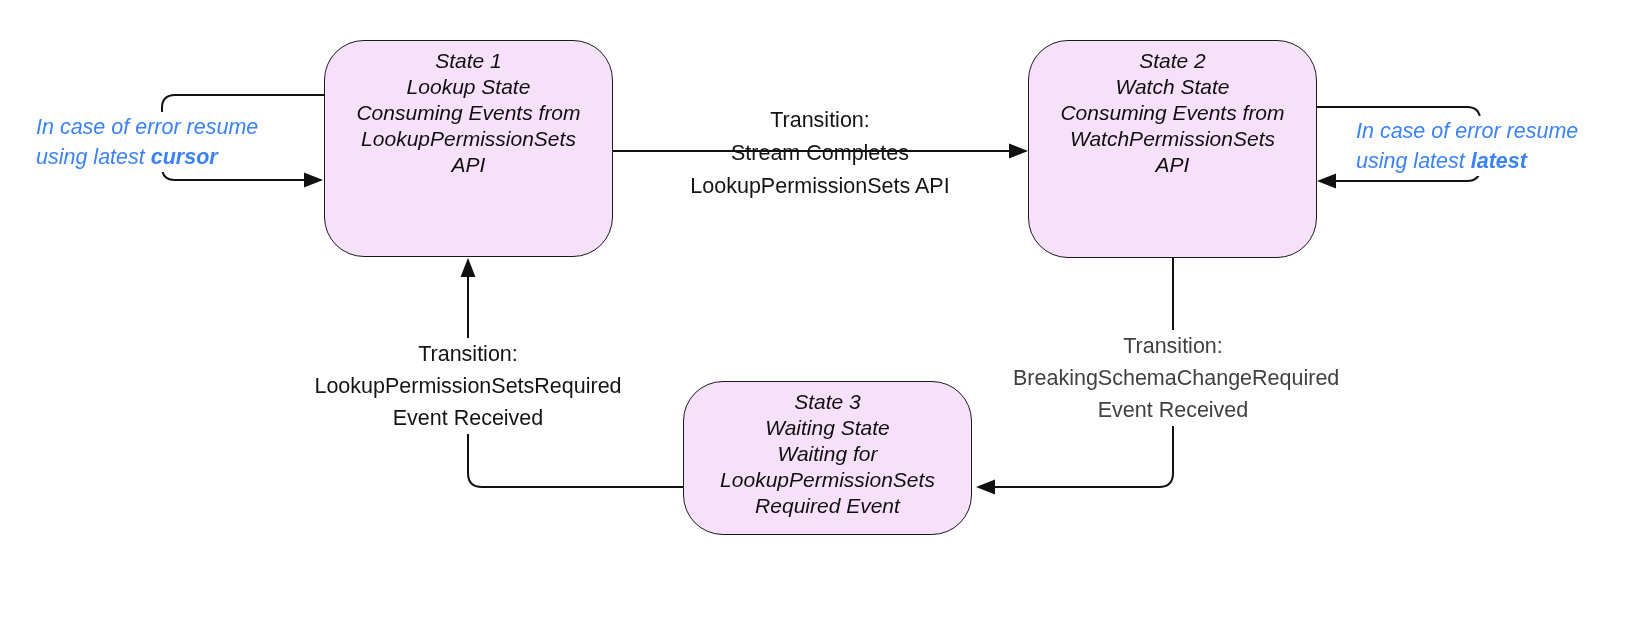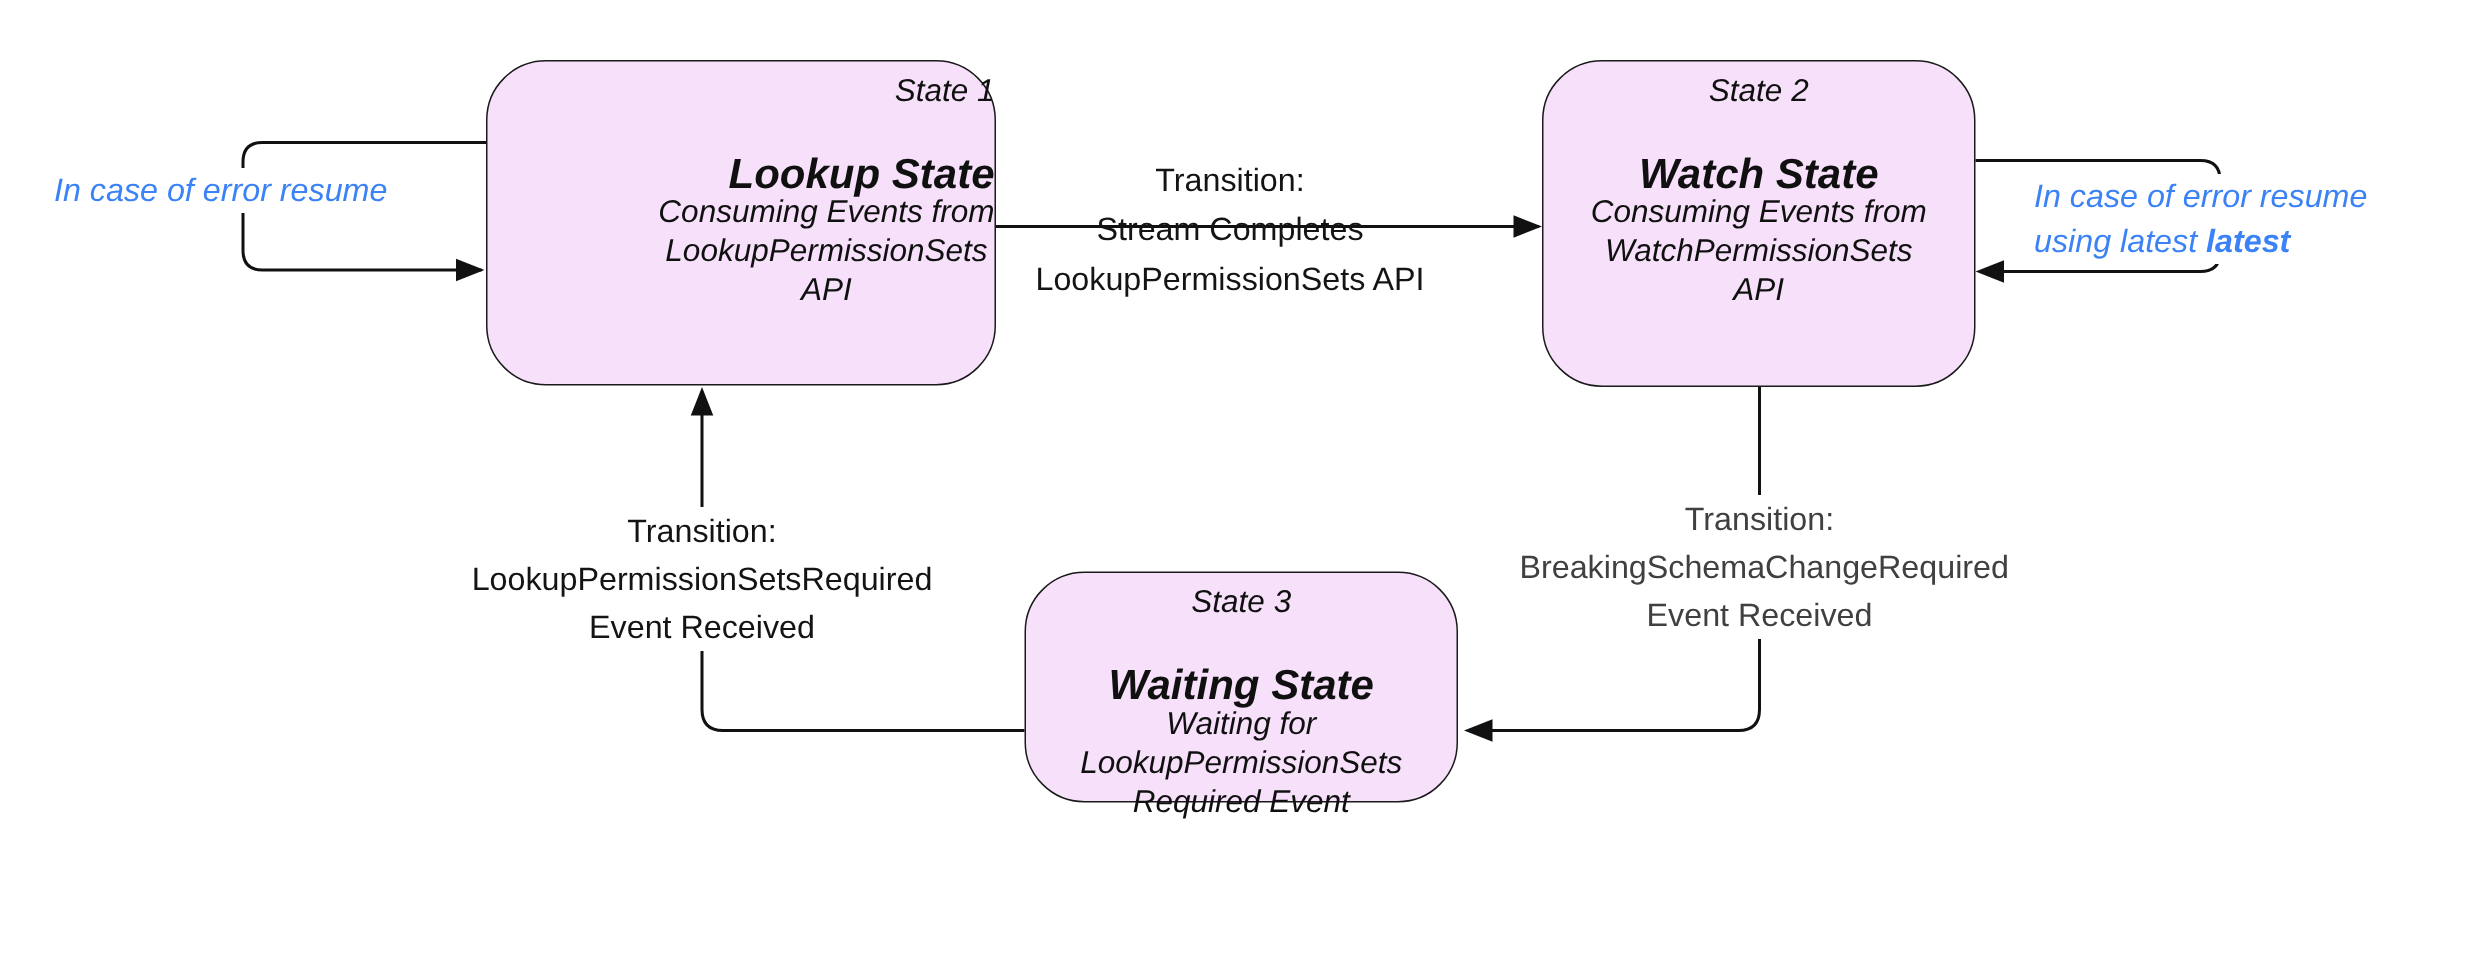--- a/index.html
+++ b/index.html
@@ -20,23 +20,23 @@
   svg.wires polygon{fill:var(--line_color);stroke:none;}
 
   .state-box{
     position:absolute;z-index:2;box-sizing:border-box;
     background:var(--box_fill);border:1.7px solid var(--box_border);border-radius:40px;
     display:flex;flex-direction:column;align-items:center;text-align:center;
     font-style:italic;font-size:21px;line-height:26px;color:#101010;
     padding-top:7px;
   }
   .state-box .s-label{font-size:21px;}
-  .state-box .s-name{font-weight:bold;font-size:28px;margin-top:29px;}
+  .state-box .s-name{font-weight:normal;font-size:21px;}
   .state-box .s-desc{}
-  #state1{left:324px;top:40px;width:340px;height:217px;align-items:flex-end;}
+  #state1{left:324px;top:40px;width:289px;height:217px;}
   #state2{left:1028px;top:40px;width:289px;height:218px;}
   #state3{left:683px;top:381px;width:289px;height:154px;}
 
   .trans{
     position:absolute;z-index:3;text-align:center;
     font-size:21.5px;line-height:32px;color:var(--text_black);
   }
   #t12{left:670px;top:104px;width:300px;line-height:33px;}
   #t12 .on-line{background:var(--canvas_bg);display:inline-block;padding:0 1px;}
   #t23{left:1013px;top:330px;width:320px;background:var(--canvas_bg);color:var(--text_gray);}
@@ -116,20 +116,21 @@
   </div>
 
   <div class="trans" id="t31">
     <div>Transition:</div>
     <div>LookupPermissionSetsRequired</div>
     <div>Event Received</div>
   </div>
 
   <div class="loop-label" id="loop1-label">
     <div>In case of error resume</div>
+    <div><span>using latest </span><b>cursor</b></div>
   </div>
 
   <div class="loop-label" id="loop2-label">
     <div>In case of error resume</div>
     <div><span>using latest </span><b>latest</b></div>
   </div>
 
 </div>
 
 </body></html>

